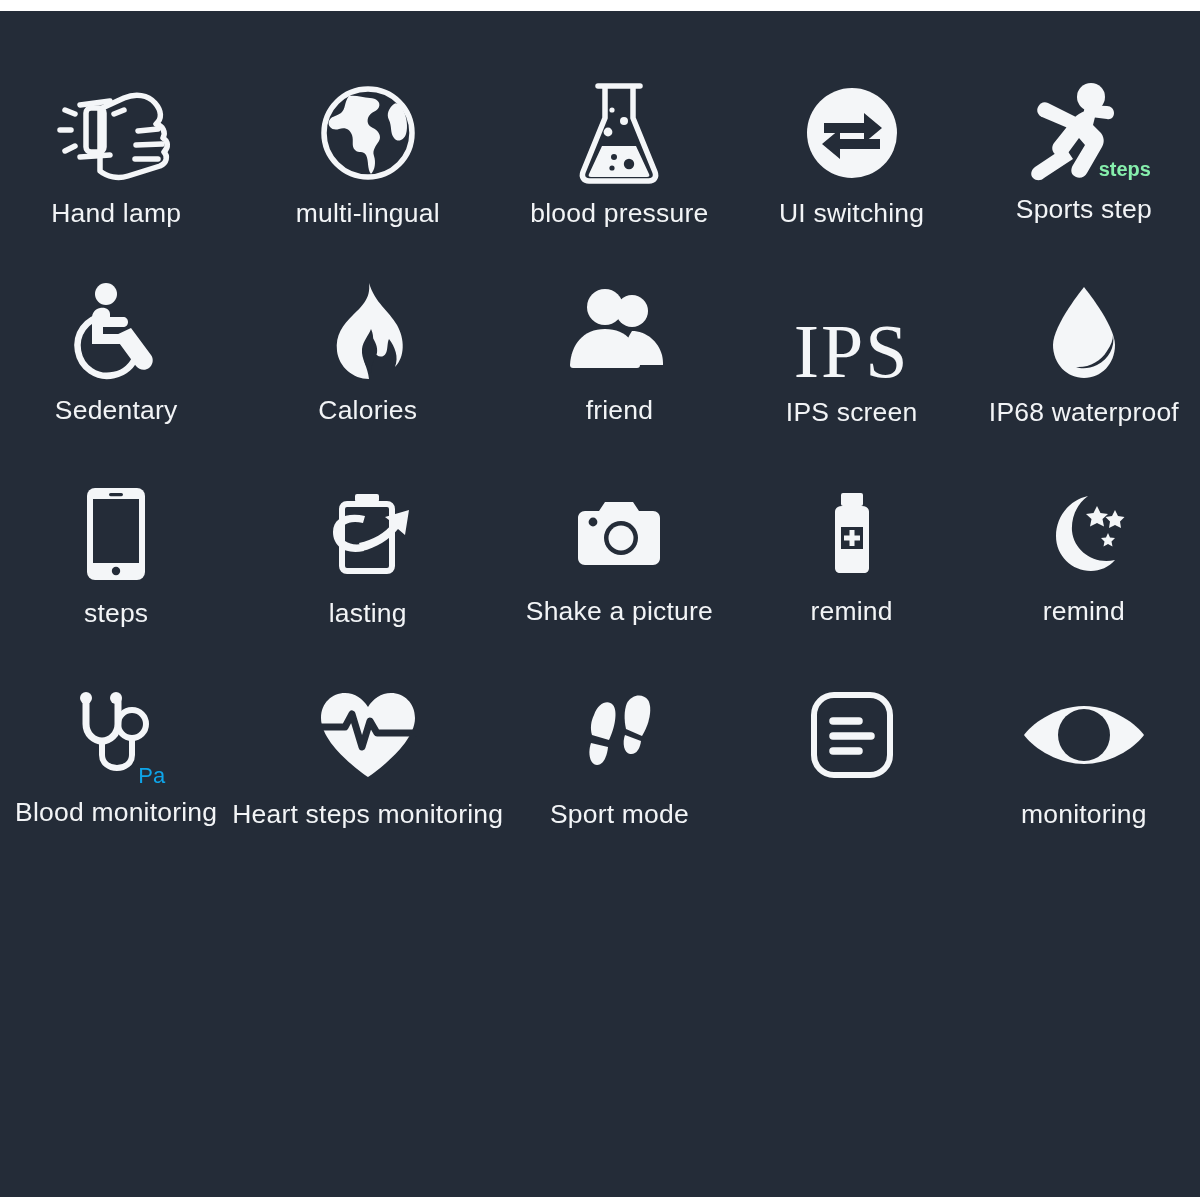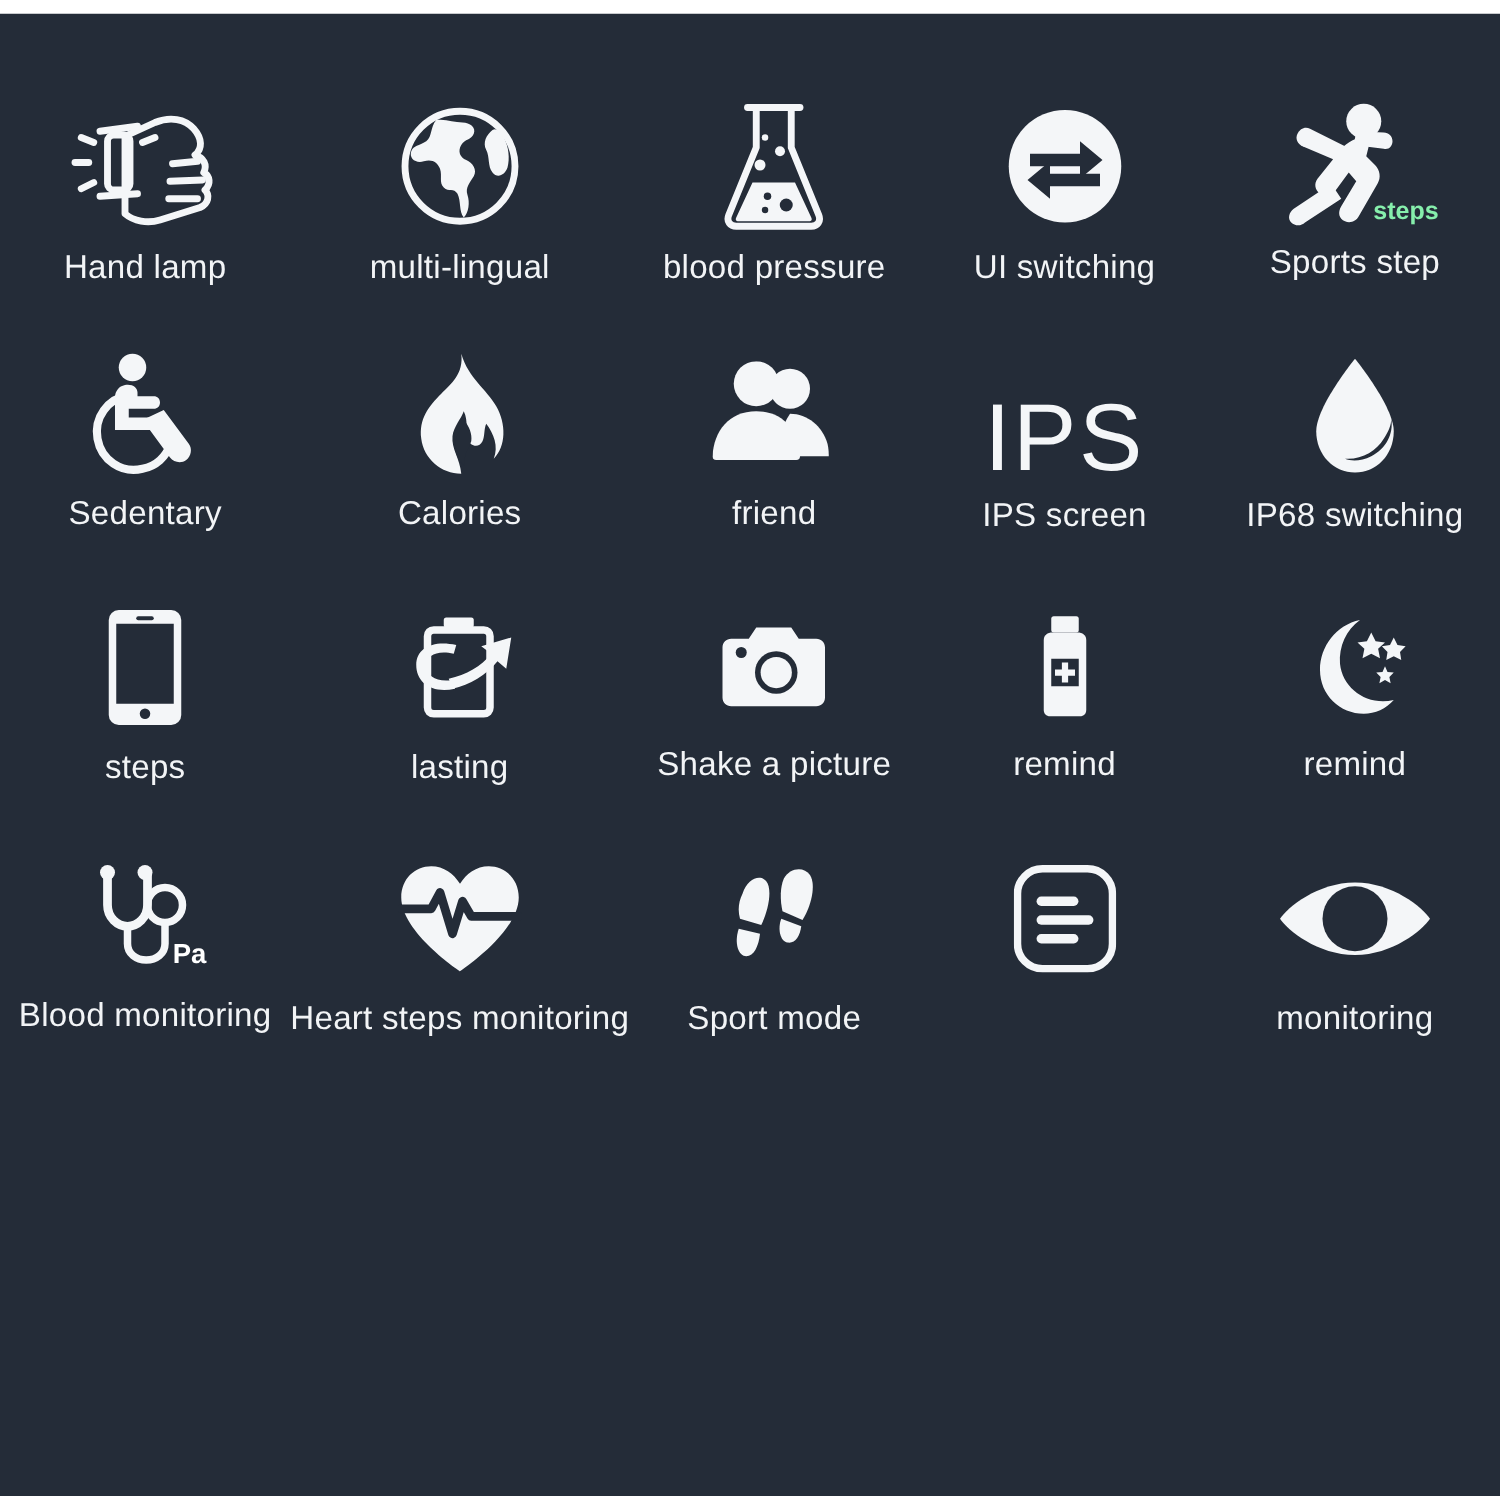--- a/index.html
+++ b/index.html
@@ -66,39 +66,39 @@
   .r3 .icon-wrap { height: 118px; }
   .r4 .icon-wrap { height: 116px; }
   .r5 .icon-wrap { height: 118px; }
 
   .ips-text {
     color: #f4f6f8;
     font-size: 76px;
     font-weight: 300;
     letter-spacing: 2px;
     line-height: 1;
-    font-family: Liberation Sans, sans-serif;
+    font-family: Liberation Serif, serif;
     margin-top: 35px;
   }
   .badge-steps {
     position: absolute;
     right: -6px;
     bottom: 8px;
     color: #86efac;
     font-size: 20px;
     font-weight: 700;
     font-family: "Liberation Sans", sans-serif;
   }
   .badge-pa {
     position: absolute;
     right: -10px;
-    bottom: 16px;
-    color: #ffffff;
+    bottom: 3px;
+    color: #0ea5e9;
     font-size: 22px;
-    font-weight: 700;
+    font-weight: 400;
     font-family: "Liberation Sans", sans-serif;
   }
 </style>
 </head>
 <body>
 
 <div id="top-strip"></div>
 
 <div id="feature-board">
   <div class="feature-grid">
@@ -216,21 +216,21 @@
       <div class="feature-label">IPS screen</div>
     </div>
 
     <div class="feature-cell r3">
       <div class="icon-wrap">
         <svg width="74" height="96" viewBox="0 0 74 96">
           <path fill="#f4f6f8" d="M37 2 C37 2 6 40 6 60 C6 79 20 93 37 93 C54 93 68 79 68 60 C68 40 37 2 37 2 Z"></path>
           <path fill="#242c38" d="M66 50 C68 62 62 74 50 80 C42 84 34 84 29 82 C42 83 54 76 60 66 C64 60 66 55 66 50 Z"></path>
         </svg>
       </div>
-      <div class="feature-label">IP68 switching</div>
+      <div class="feature-label">IP68 waterproof</div>
     </div>
 
     <div class="feature-cell r3">
       <div class="icon-wrap">
         <svg width="62" height="96" viewBox="0 0 62 96">
           <rect x="2" y="2" width="58" height="92" rx="8" fill="#f4f6f8"></rect>
           <rect x="8" y="13" width="46" height="64" fill="#242c38"></rect>
           <rect x="24" y="7" width="14" height="3.2" rx="1.6" fill="#242c38"></rect>
           <circle cx="31" cy="85" r="4.2" fill="#242c38"></circle>
         </svg>

